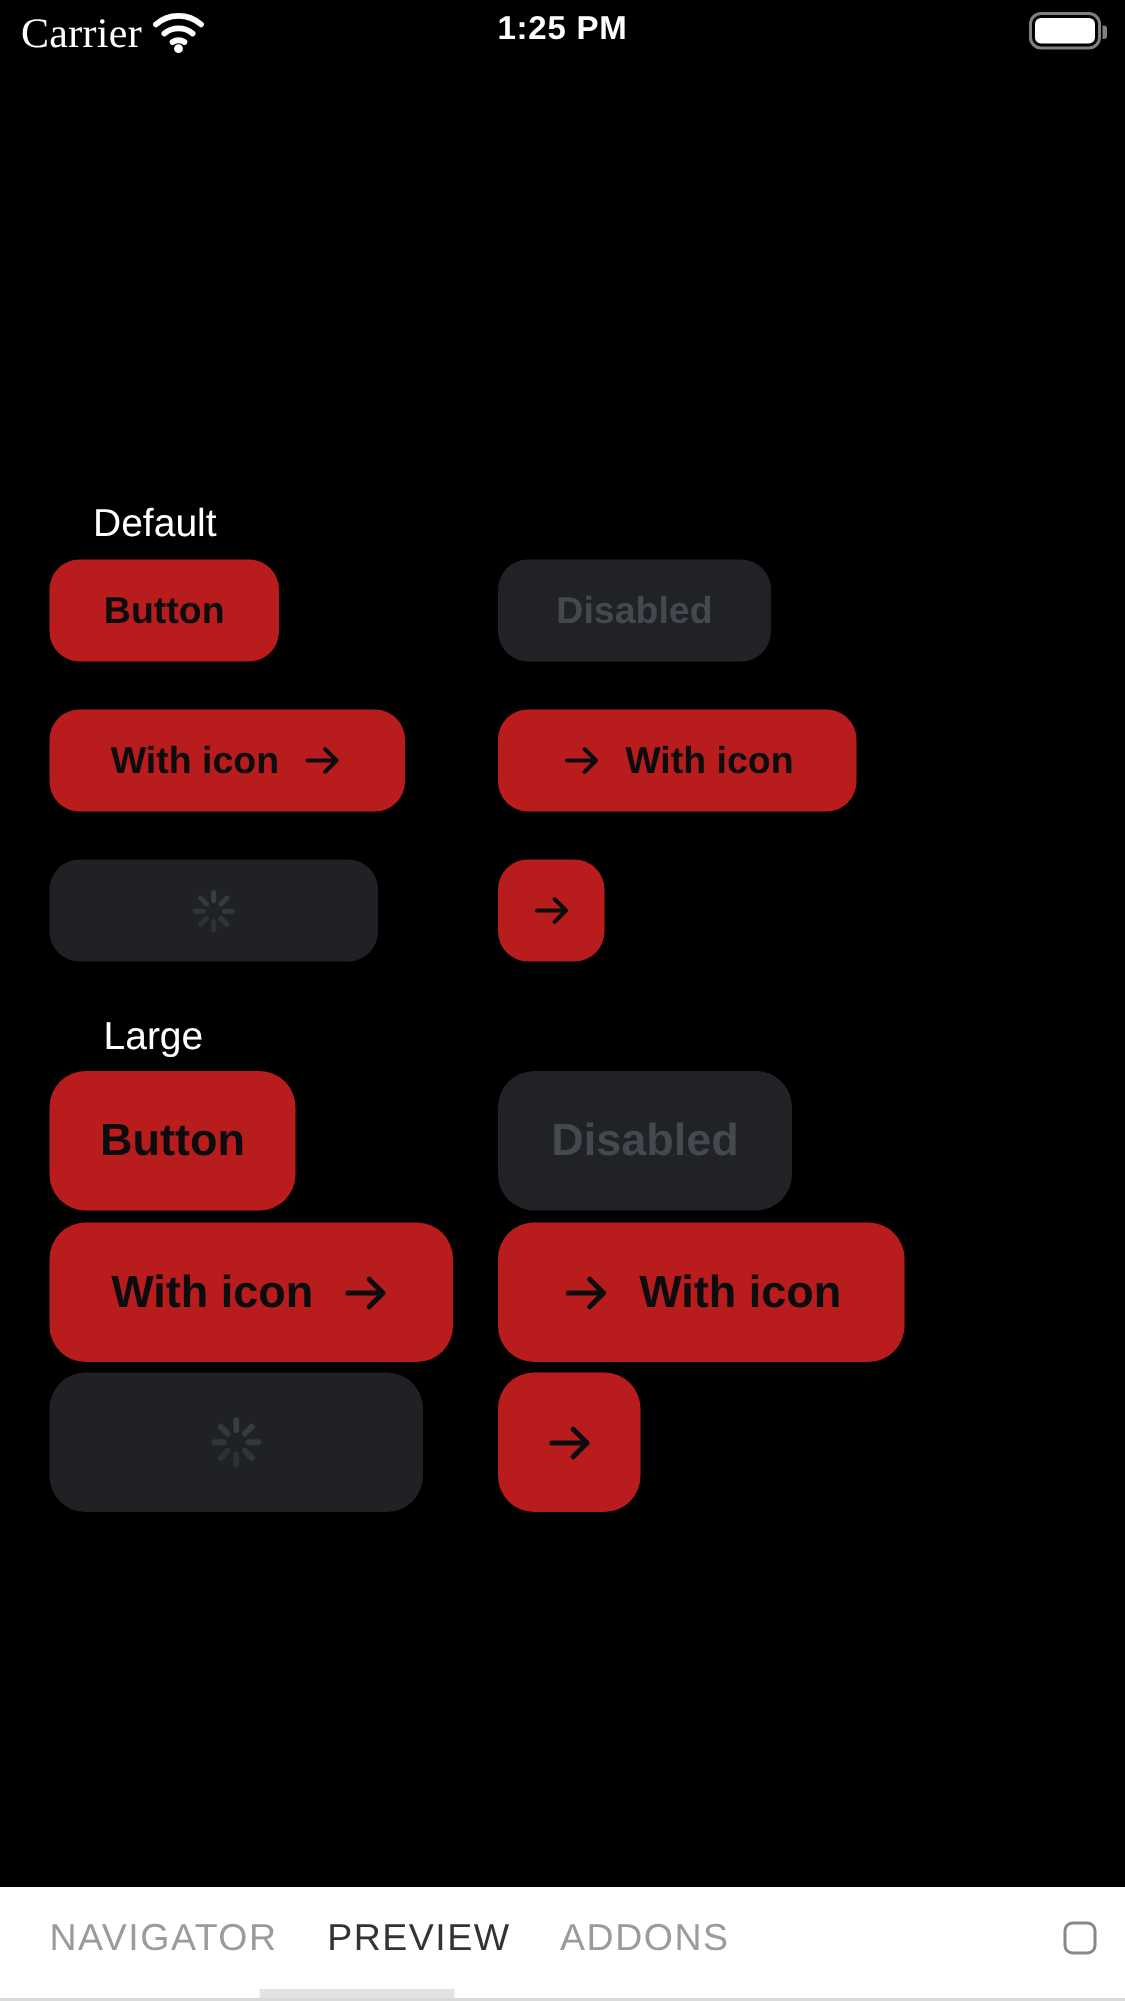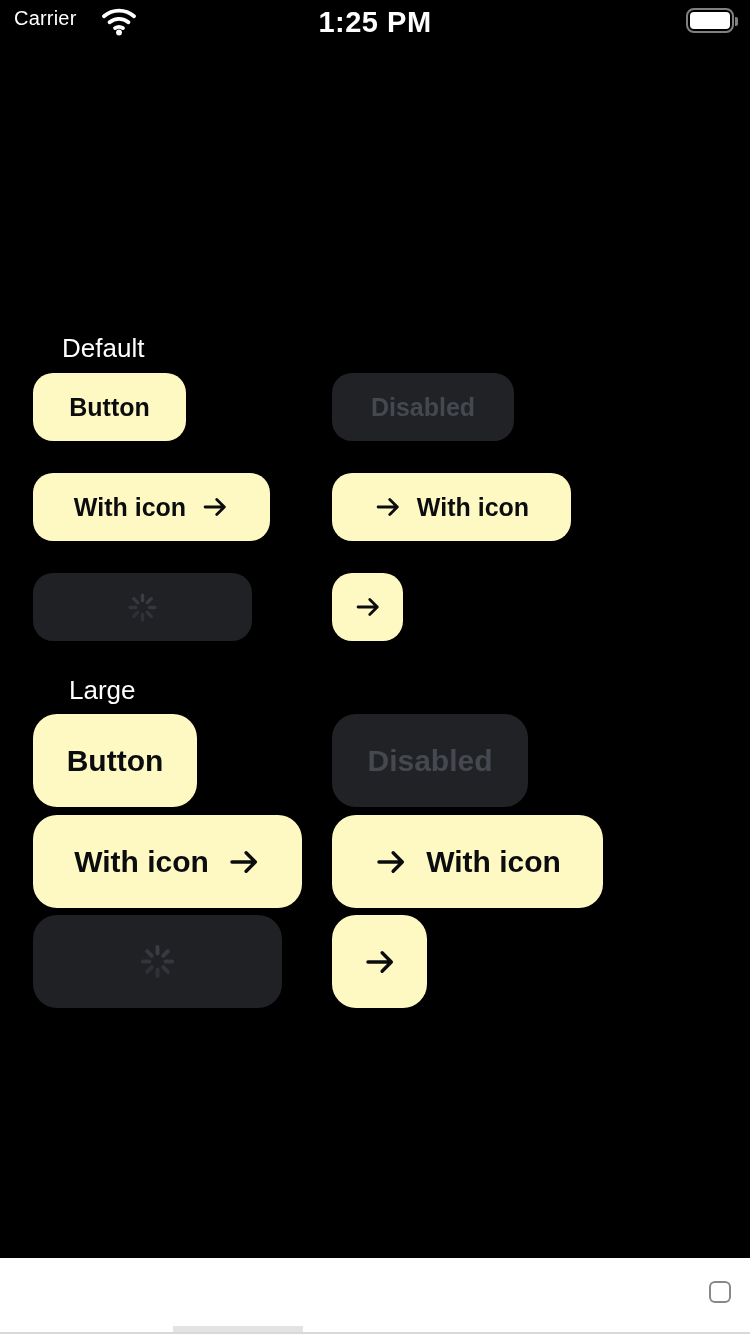--- a/index.html
+++ b/index.html
@@ -3,35 +3,35 @@
 <meta charset="utf-8">
 <style>
   html,body{margin:0;padding:0;background:#222;}
   .screen{
     position:relative;width:750px;height:1334px;background:#000000;
     font-family:"Liberation Sans","DejaVu Sans",sans-serif;overflow:hidden;
     margin:0 auto;
   }
   
   .statusbar{position:absolute;top:0;left:0;width:750px;height:44px;}
-  .carrier{position:absolute;left:14px;top:7px;font-size:20px;color:#ffffff;letter-spacing:.2px;}
+  .carrier{position:absolute;left:14px;top:7px;font-size:28px;color:#ffffff;letter-spacing:.2px;font-family:Liberation Serif, serif;}
   .wifi{position:absolute;left:101px;top:8px;width:36px;height:28px;}
-  .time{position:absolute;left:0;right:0;top:6px;text-align:center;font-size:29px;font-weight:700;color:#ffffff;letter-spacing:.5px;}
+  .time{position:absolute;left:0;right:0;top:6px;text-align:center;font-size:22px;font-weight:700;color:#ffffff;letter-spacing:.5px;}
   .battery{position:absolute;right:16px;top:8px;width:48px;height:25px;
     border:2px solid rgba(255,255,255,.5);border-radius:8px;box-sizing:border-box;}
   .battery .level{position:absolute;left:2px;top:2px;bottom:2px;right:2px;background:#ffffff;border-radius:4px;}
   .battery .nub{position:absolute;right:-6px;top:7px;width:3px;height:9px;background:rgba(255,255,255,.5);
     border-radius:0 2px 2px 0;}
   
   .section-title{position:absolute;color:#ffffff;font-size:26px;font-weight:400;margin-left:29px;}
   .title-default{left:33px;top:333px;}
   .title-large{left:40px;top:675px;}
   .btn{
     position:absolute;display:flex;align-items:center;justify-content:center;
-    background:#fef9c3;color:#0b0c0e;border:none;box-sizing:border-box;
+    background:#b91c1c;color:#0b0c0e;border:none;box-sizing:border-box;
     font-family:"Liberation Sans","DejaVu Sans",sans-serif;font-weight:700;cursor:pointer;
   }
   .btn.sz-default{height:68px;border-radius:20px;font-size:25px;gap:15px;}
   .btn.sz-large{height:93px;border-radius:24px;font-size:30px;gap:18px;}
   .btn.disabled{background:#202226;color:#45484f;cursor:default;justify-content:center;}
   .btn.loading{background:#1f2125;cursor:default;}
   .arrow{display:block;}
   .sz-default .arrow{width:28px;height:28px;}
   .sz-large .arrow{width:34px;height:34px;}
   .spin{display:block;}
@@ -166,18 +166,23 @@
     </svg>
   </button>
 
   <button class="btn sz-large b-l-icon">
     <svg class="arrow" viewBox="0 0 24 24">
       <path d="M3.5 12 H20 M13.5 5.5 L20 12 L13.5 18.5" fill="none" stroke="currentColor" stroke-width="2.4" stroke-linecap="round" stroke-linejoin="round"></path>
     </svg>
   </button>
 
   <div class="tabbar">
+    <div class="tabs">
+      <button class="tab">NAVIGATOR</button>
+      <button class="tab active">PREVIEW</button>
+      <button class="tab">ADDONS</button>
+    </div>
     <button class="fullscreen-toggle"></button>
     <div class="tab-indicator"></div>
     <div class="bottom-hairline"></div>
   </div>
 
 </div>
 
 </body></html>

